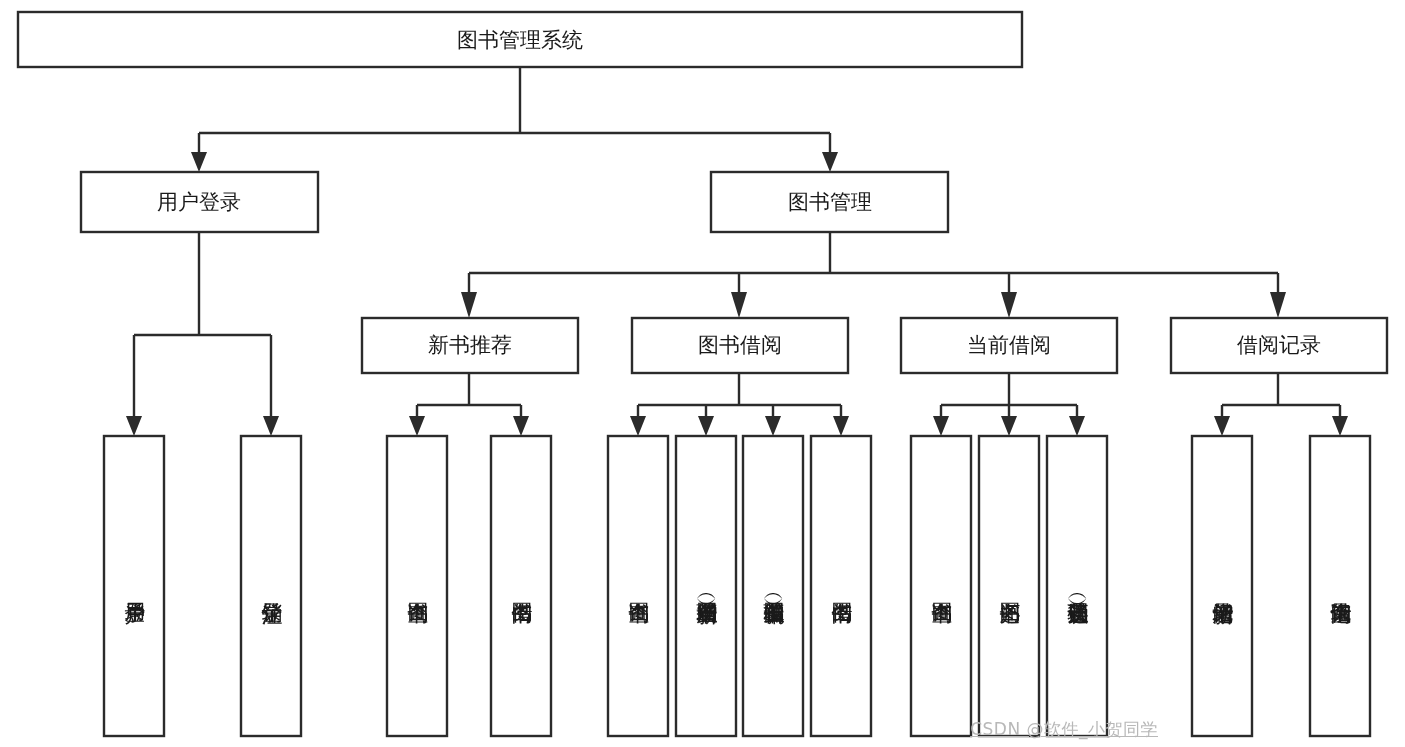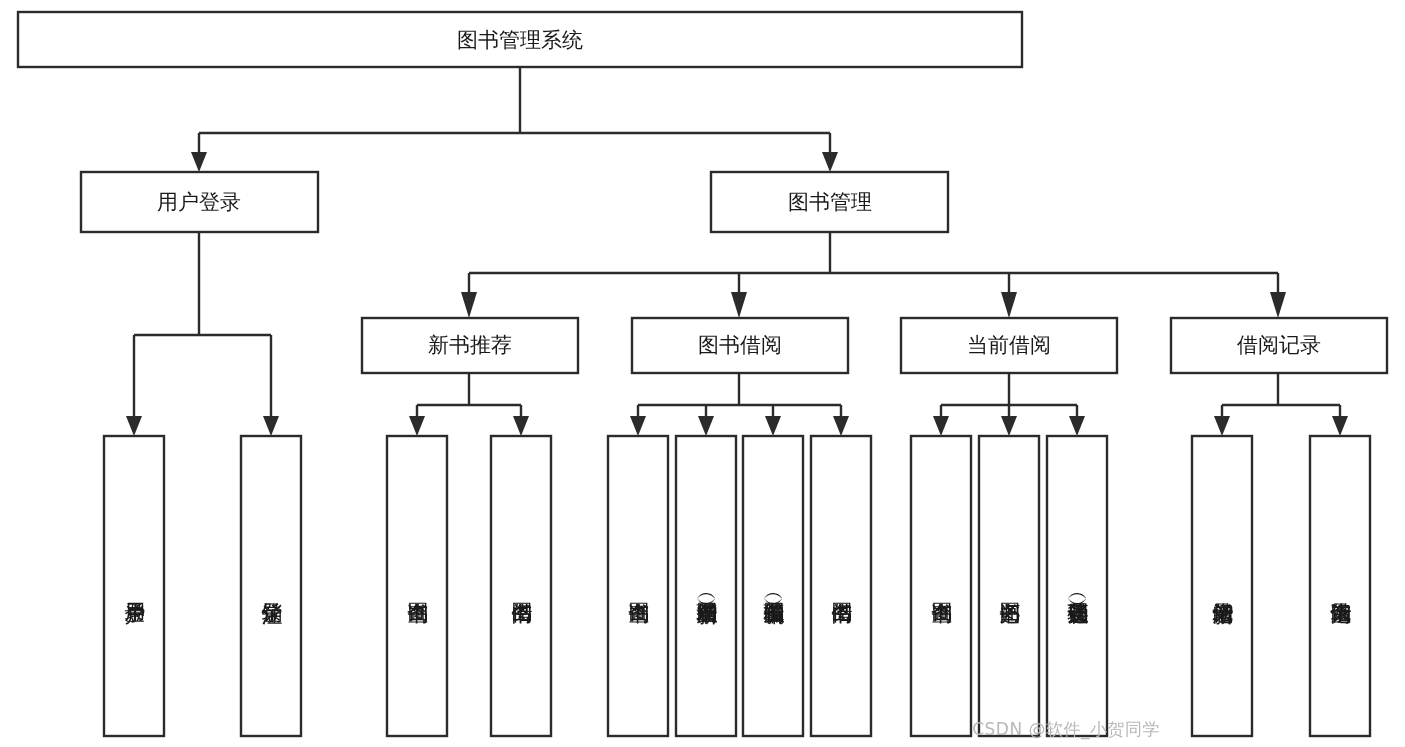--- a/index.html
+++ b/index.html
@@ -11,21 +11,20 @@
     width: 1405px;
     height: 747px;
     font-family: "Liberation Sans", "DejaVu Sans", sans-serif;
     overflow: hidden;
   }
   #diagram-root {
     position: relative;
     width: 1162px;
     height: 747px;
     background: #ffffff;
-    padding-left: 12px;
   }
   svg#flow {
     position: absolute;
     left: 0;
     top: 0;
     width: 1405px;
     height: 747px;
   }
   .node-box {
     fill: #ffffff;
@@ -53,28 +52,29 @@
     font-family: "DejaVu Sans", "Liberation Sans", sans-serif;
     fill: #1a1a1a;
     font-size: 21px;
     text-anchor: middle;
     dominant-baseline: middle;
     writing-mode: vertical-rl;
     glyph-orientation-vertical: 0;
   }
   .watermark {
     position: absolute;
-    right: 14px;
+    right: 4px;
     bottom: 6px;
     font-family: "DejaVu Sans", "Liberation Sans", sans-serif;
     font-size: 17px;
     color: #b8b8b8;
     letter-spacing: 0.5px;
     white-space: nowrap;
     pointer-events: none;
+    text-decoration: underline;
   }
 </style>
 </head>
 <body>
 
 <div id="diagram-root">
 
   <svg id="flow" viewBox="0 0 1405 747" xmlns="http://www.w3.org/2000/svg">
 
     <g>

